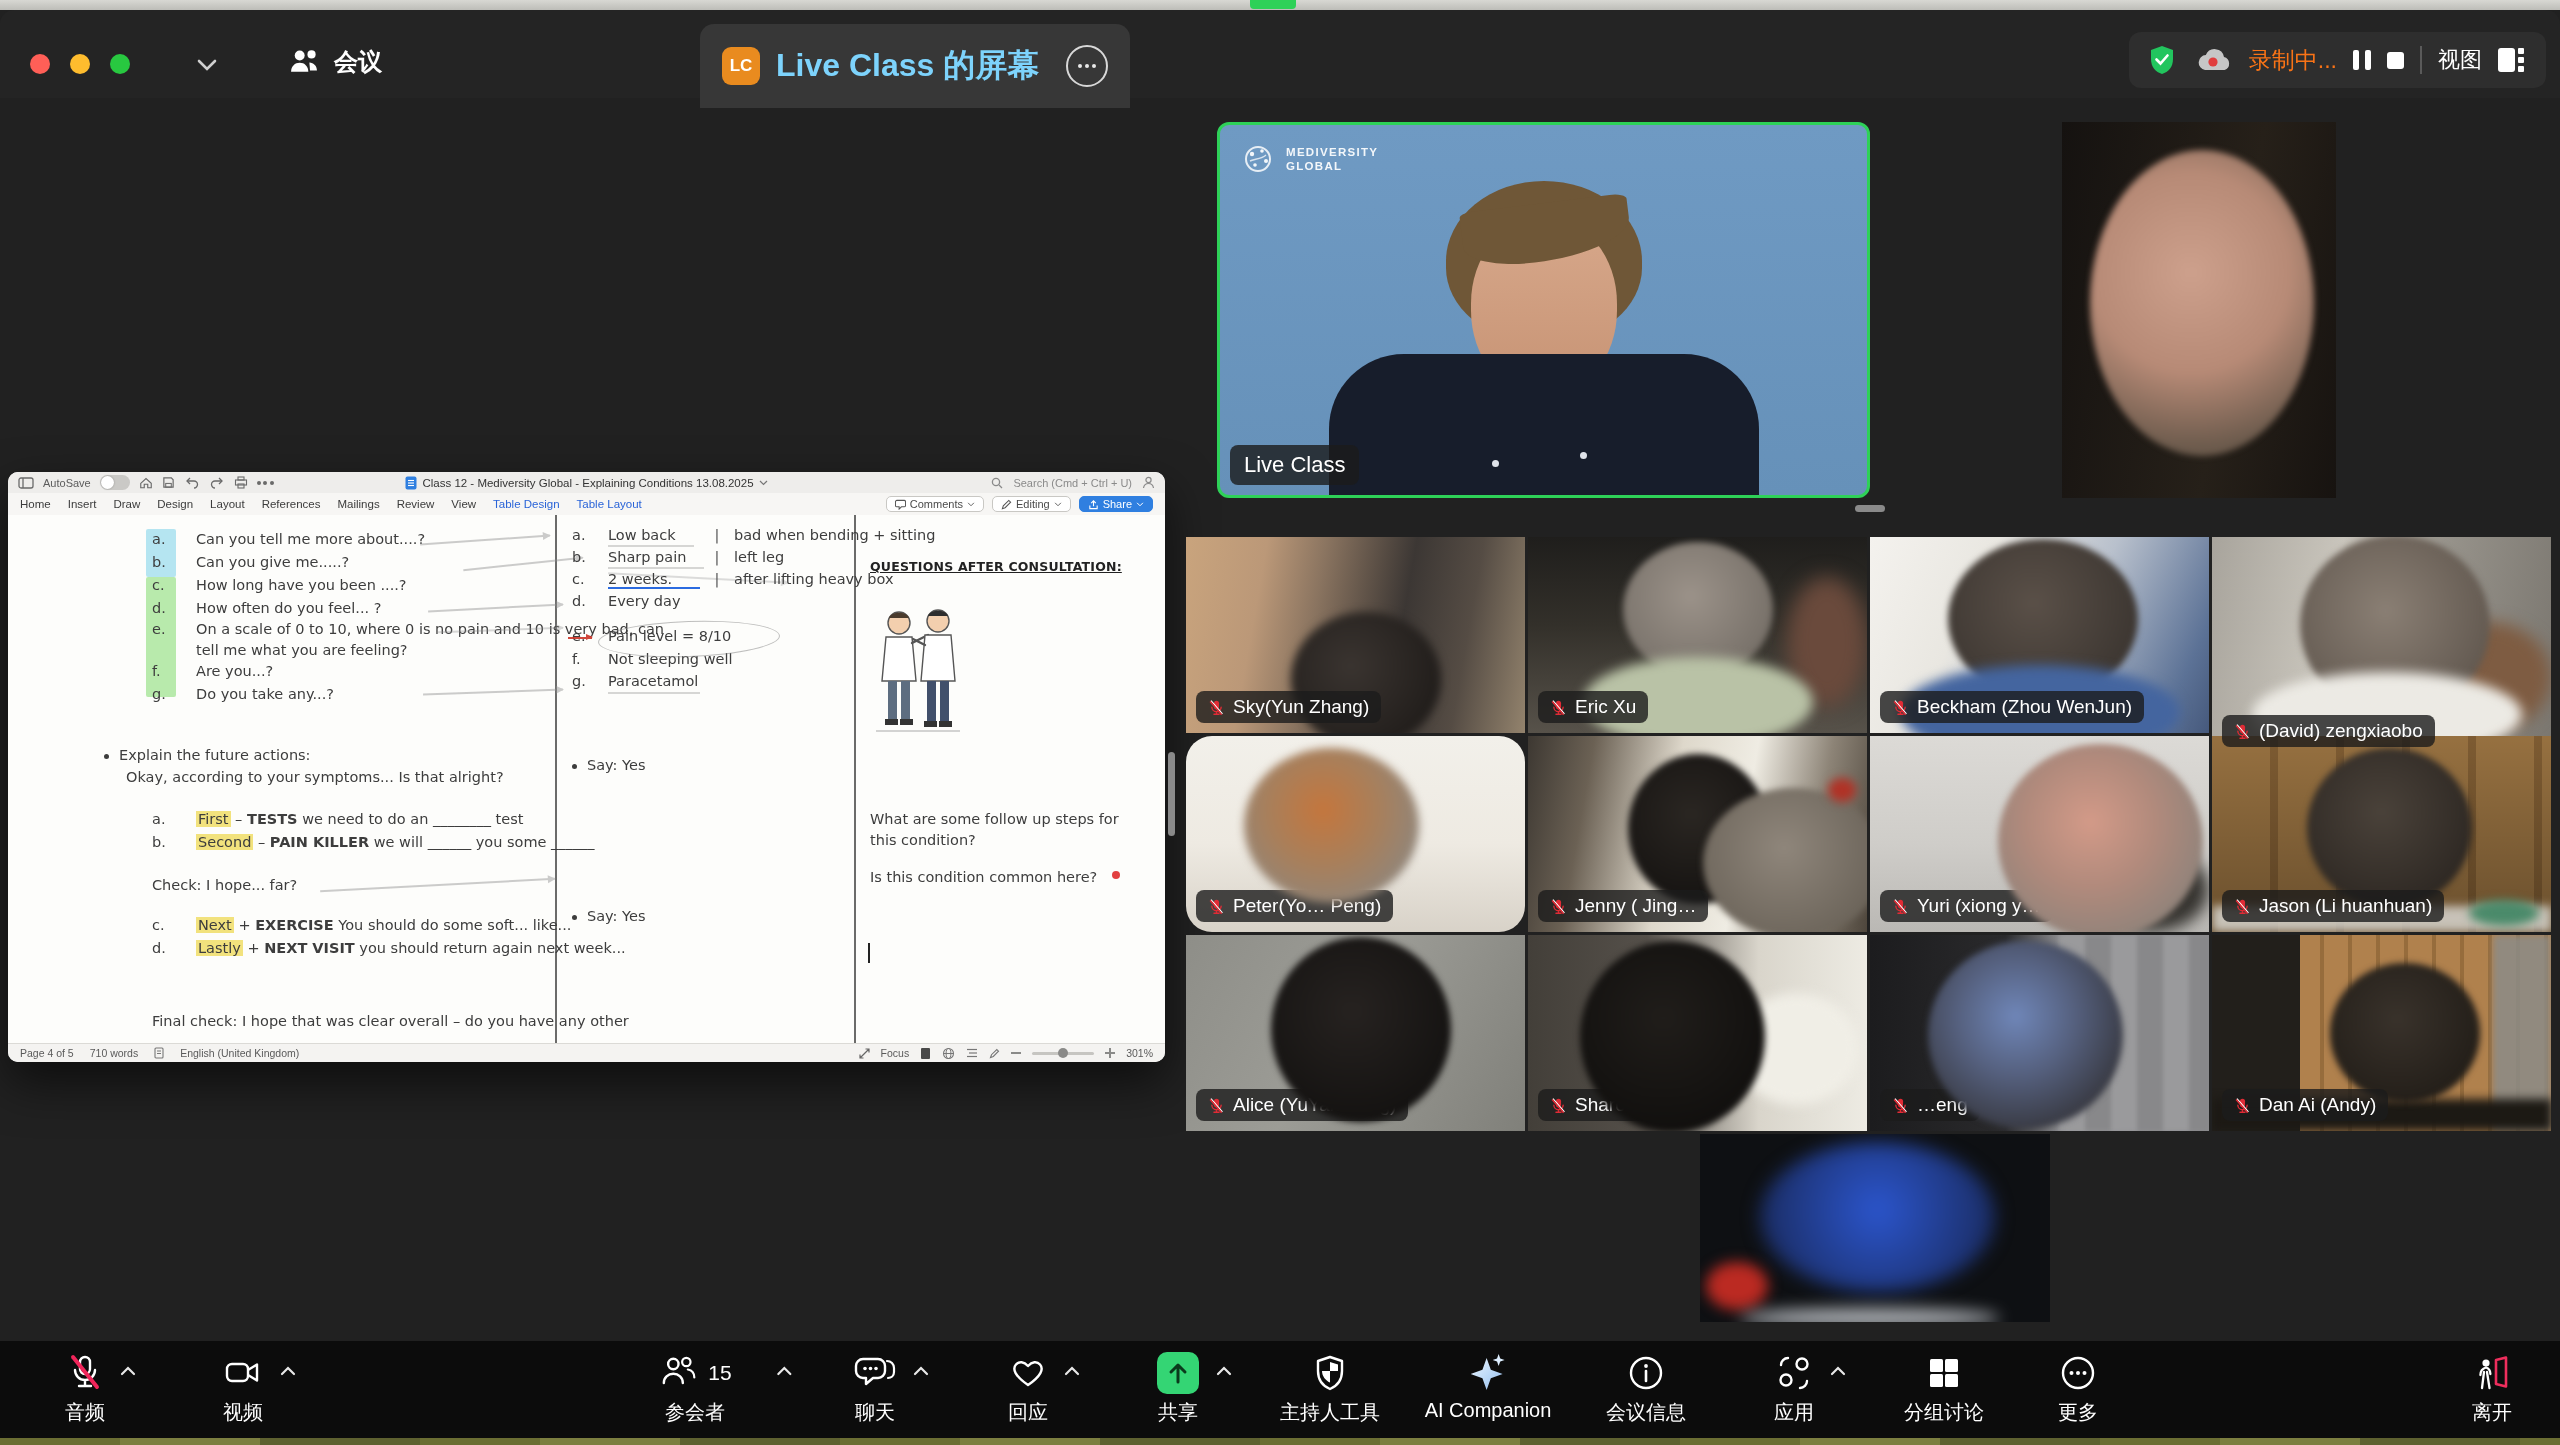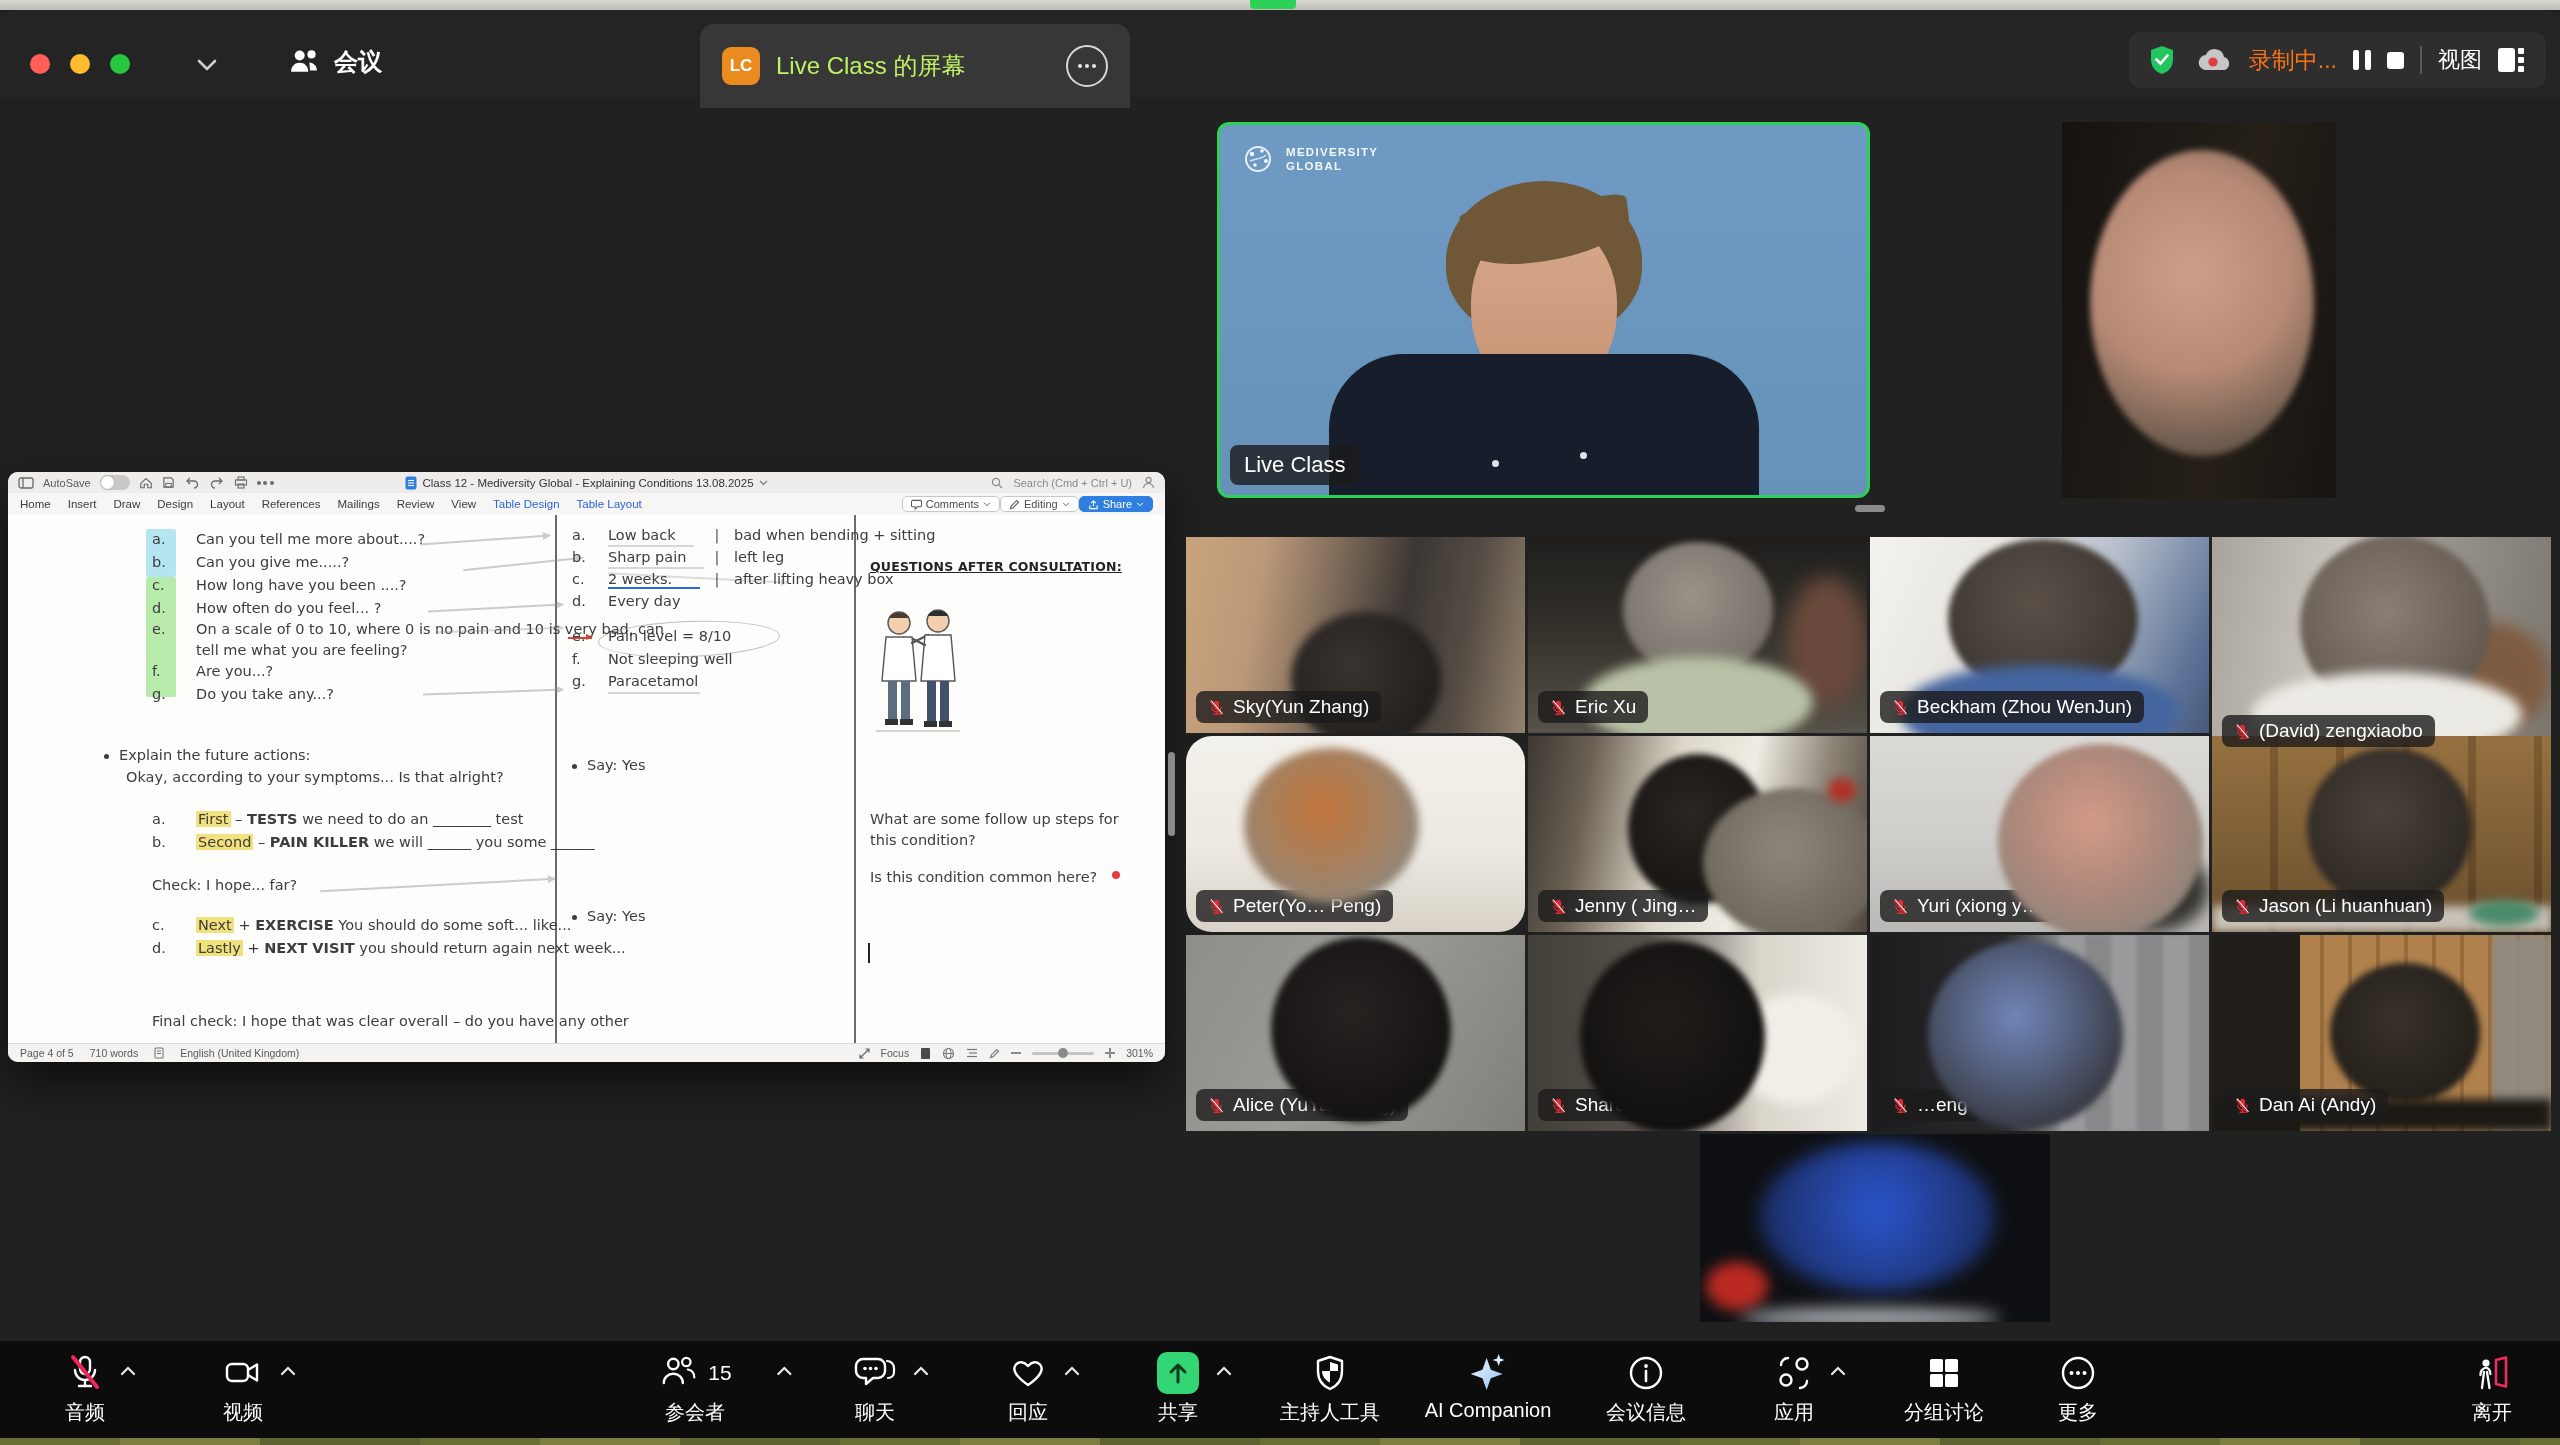--- a/index.html
+++ b/index.html
@@ -11,21 +11,21 @@
   .sliver{position:absolute;top:0;left:0;right:0;height:10px;background:linear-gradient(#d8d8d3,#bdbdb8);}
   .pip{position:absolute;top:0;left:1250px;width:46px;height:9px;background:var(--accent-green,#2ed158);border-radius:0 0 4px 4px;}
 
   
   .ztop{position:absolute;top:10px;left:0;right:0;height:88px;background:#242424;border-radius:14px 14px 0 0;}
   .tl{position:absolute;top:44px;width:20px;height:20px;border-radius:50%;}
   .meet{position:absolute;left:288px;top:36px;display:flex;align-items:center;gap:14px;color:#fff;font-size:24px;font-weight:600;}
   .winchev{position:absolute;left:196px;top:48px;}
   .tab{position:absolute;left:700px;top:14px;width:430px;height:84px;background:#373737;border-radius:14px 14px 0 0;display:flex;align-items:center;gap:16px;padding:0 22px;box-sizing:border-box;}
   .lcbadge{width:38px;height:38px;border-radius:9px;background:var(--tab-orange,#e98b1f);color:#fff;font-weight:bold;font-size:17px;display:flex;align-items:center;justify-content:center;}
-  .tabtitle{color:#bef264;font-size:24px;font-weight:400;flex:1;white-space:nowrap;}
+  .tabtitle{color:#7dd3fc;font-size:32px;font-weight:700;flex:1;white-space:nowrap;}
   .tabmore{width:38px;height:38px;border:2.5px solid #d8d8d8;border-radius:50%;display:flex;align-items:center;justify-content:center;gap:3px;}
   .tabmore i,.moredots i{width:4px;height:4px;border-radius:50%;background:#e8e8e8;display:block;}
   .reccluster{position:absolute;right:14px;top:22px;height:56px;background:#2e2e2e;border-radius:12px;display:flex;align-items:center;gap:16px;padding:0 18px;}
   .rectext{color:#f97316;font-size:23px;white-space:nowrap;}
   .pausebtn{display:flex;gap:6px;}
   .pausebtn i{width:6px;height:20px;background:#fff;border-radius:2px;display:block;}
   .stopbtn{width:17px;height:17px;background:#fff;border-radius:3px;}
   .vdiv{width:2px;height:28px;background:#5a5a5a;}
   .viewtext{color:#fff;font-size:22px;}
   .viewicon{width:30px;height:24px;display:flex;gap:3px;}
@@ -36,21 +36,21 @@
   
   .wwin{position:absolute;left:8px;top:472px;width:1157px;height:590px;background:#fcfcfa;border-radius:10px;box-shadow:0 20px 48px rgba(0,0,0,.6);}
   .wtitle{position:absolute;top:0;left:0;right:0;height:21px;background:#eeedeb;border-radius:10px 10px 0 0;border-bottom:1px solid #dedddA;display:flex;align-items:center;padding:0 10px;gap:9px;color:#5c5c5c;font-size:11px;}
   .wt-center{position:absolute;left:0;right:0;top:0;height:21px;display:flex;align-items:center;justify-content:center;gap:5px;color:#333;font-size:11.5px;pointer-events:none;}
   .wt-right{margin-left:auto;display:flex;align-items:center;gap:10px;color:#8a8a8a;}
   .toggle{width:30px;height:15px;border-radius:8px;background:#cac9c6;position:relative;}
   .toggle i{position:absolute;left:1px;top:1px;width:13px;height:13px;border-radius:50%;background:#fff;box-shadow:0 0 2px rgba(0,0,0,.3);}
   .wribbon{position:absolute;top:21px;left:0;right:0;height:22px;background:#f7f6f4;border-bottom:1px solid #deddd9;display:flex;align-items:center;gap:17px;padding:0 12px;font-size:11.5px;color:#3c3c3c;}
   .rtab{white-space:nowrap;}
   .rtab.blue{color:#2a64d8;}
-  .wrbtns{margin-left:auto;display:flex;gap:0;}
+  .wrbtns{margin-left:auto;display:flex;gap:8px;}
   .wbtn{display:flex;align-items:center;gap:4px;border:1px solid #c9c8c4;border-radius:5px;padding:1px 8px;color:#4a4a4a;font-size:11px;background:#fff;}
   .wbtn.blue{background:var(--word-blue,#2f7fe0);border-color:var(--word-blue,#2f7fe0);color:#fff;}
   .wdoc{position:absolute;top:43px;left:0;right:0;bottom:18px;background:#fdfdfb;overflow:hidden;font-family:"DejaVu Sans",sans-serif;color:#3d3d3d;font-size:14.5px;}
   .vline{position:absolute;top:-6px;bottom:0;width:1.5px;background:#3a3a3a;opacity:.75;}
   .drow{position:absolute;left:144px;white-space:nowrap;}
   .drow .mk{display:inline-block;width:44px;}
   .mrow{position:absolute;left:564px;white-space:nowrap;}
   .mrow .mk{display:inline-block;width:36px;}
   .mrow .t{display:inline-block;min-width:92px;}
   .mrow .sp{display:inline-block;width:34px;text-align:center;color:#555;}

